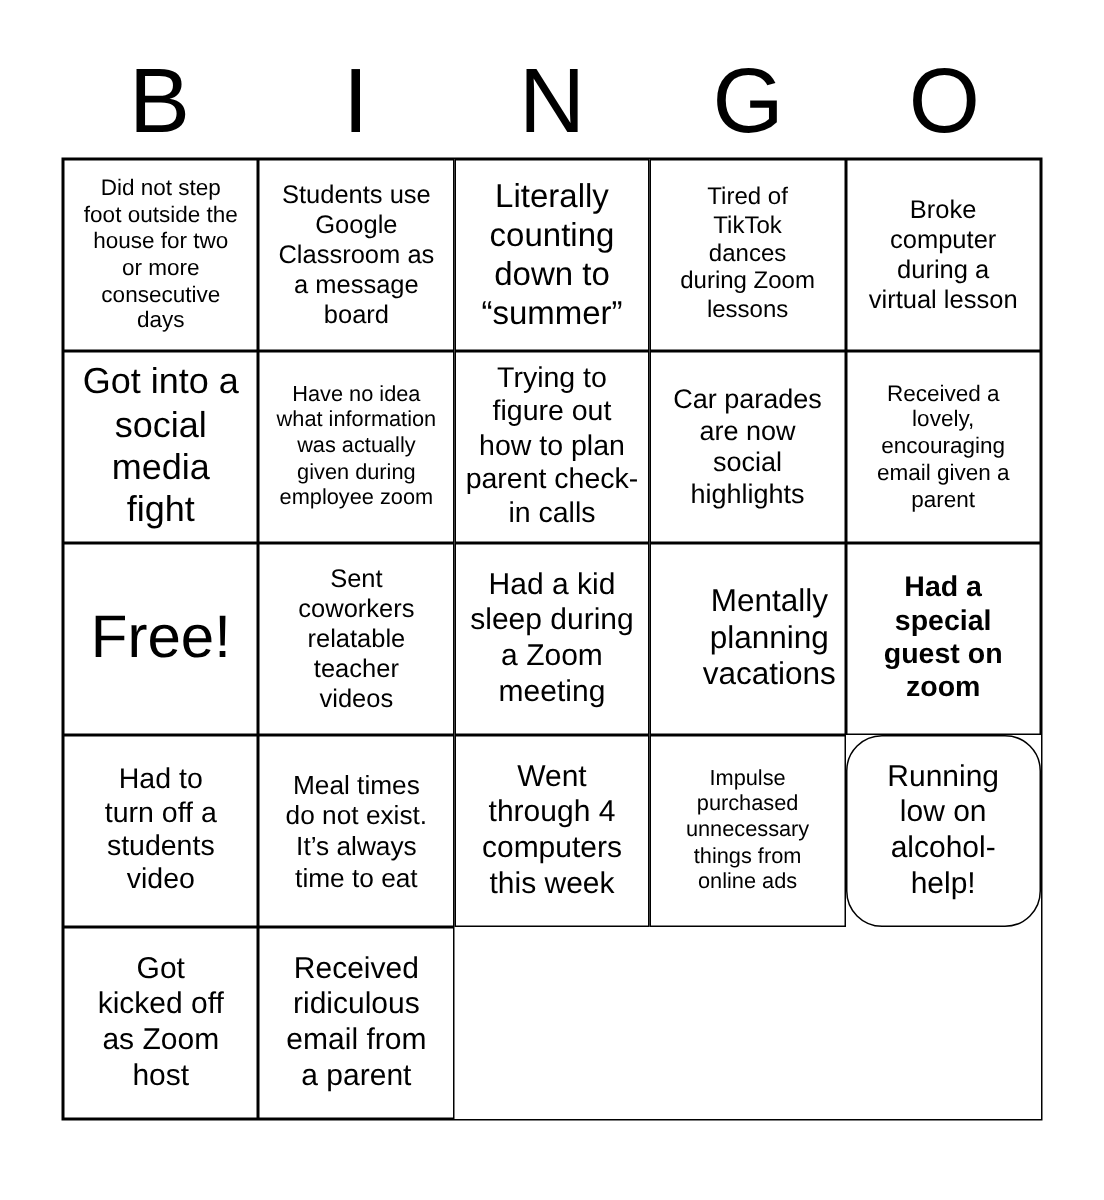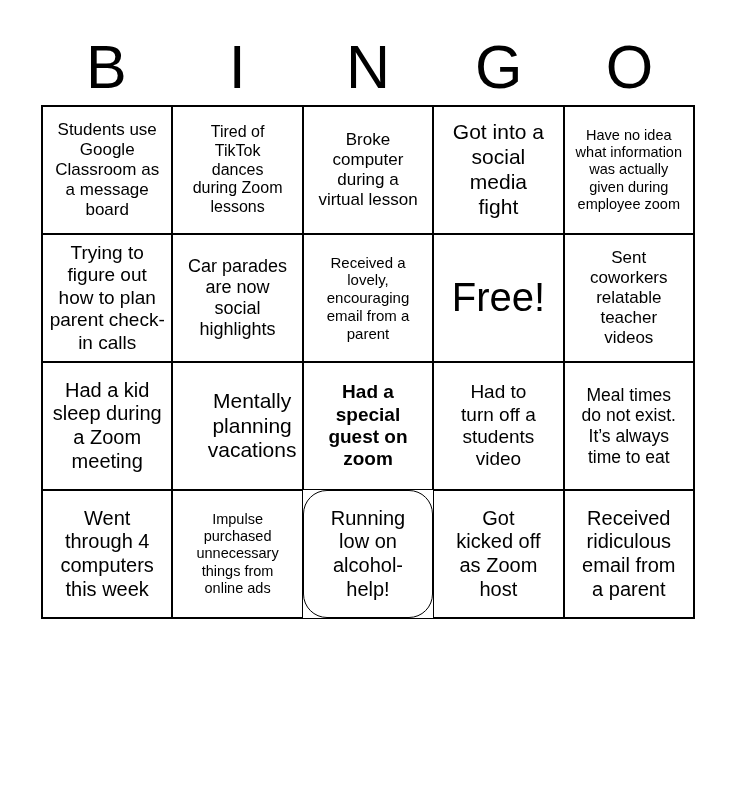--- a/index.html
+++ b/index.html
@@ -59,36 +59,46 @@
 
   <div class="title-row">
     <div class="bingo-letter">B</div>
     <div class="bingo-letter">I</div>
     <div class="bingo-letter">N</div>
     <div class="bingo-letter">G</div>
     <div class="bingo-letter">O</div>
   </div>
 
   <div class="bingo-grid">
+    <div class="cell" style="font-size: 15px;">Did not step
+foot outside the
+house for two
+or more
+consecutive
+days</div>
     <div class="cell" style="font-size: 17px;">Students use
 Google
 Classroom as
 a message
 board</div>
+    <div class="cell" style="font-size: 22px;">Literally
+counting
+down to
+“summer”</div>
     <div class="cell" style="font-size: 16px;">Tired of
 TikTok
 dances
 during Zoom
 lessons</div>
 
     <div class="cell" style="font-size: 17px;">Broke
 computer
 during a
 virtual lesson</div>
-    <div class="cell" style="font-size: 21px;">Got into a
+    <div class="cell" style="font-size: 24px;">Got into a
 social
 media
 fight</div>
     <div class="cell" style="font-size: 14.5px;">Have no idea
 what information
 was actually
 given during
 employee zoom</div>
     <div class="cell" style="font-size: 19px;">Trying to
 figure out
@@ -96,21 +106,21 @@
 parent check-
 in calls</div>
 
     <div class="cell" style="font-size: 18px;">Car parades
 are now
 social
 highlights</div>
     <div class="cell" style="font-size: 15px;">Received a
 lovely,
 encouraging
-email from a
+email given a
 parent</div>
     <div class="cell" style="font-size: 40px;">Free!</div>
     <div class="cell" style="font-size: 17px;">Sent
 coworkers
 relatable
 teacher
 videos</div>
     <div class="cell" style="font-size: 20px;">Had a kid
 sleep during
 a Zoom

